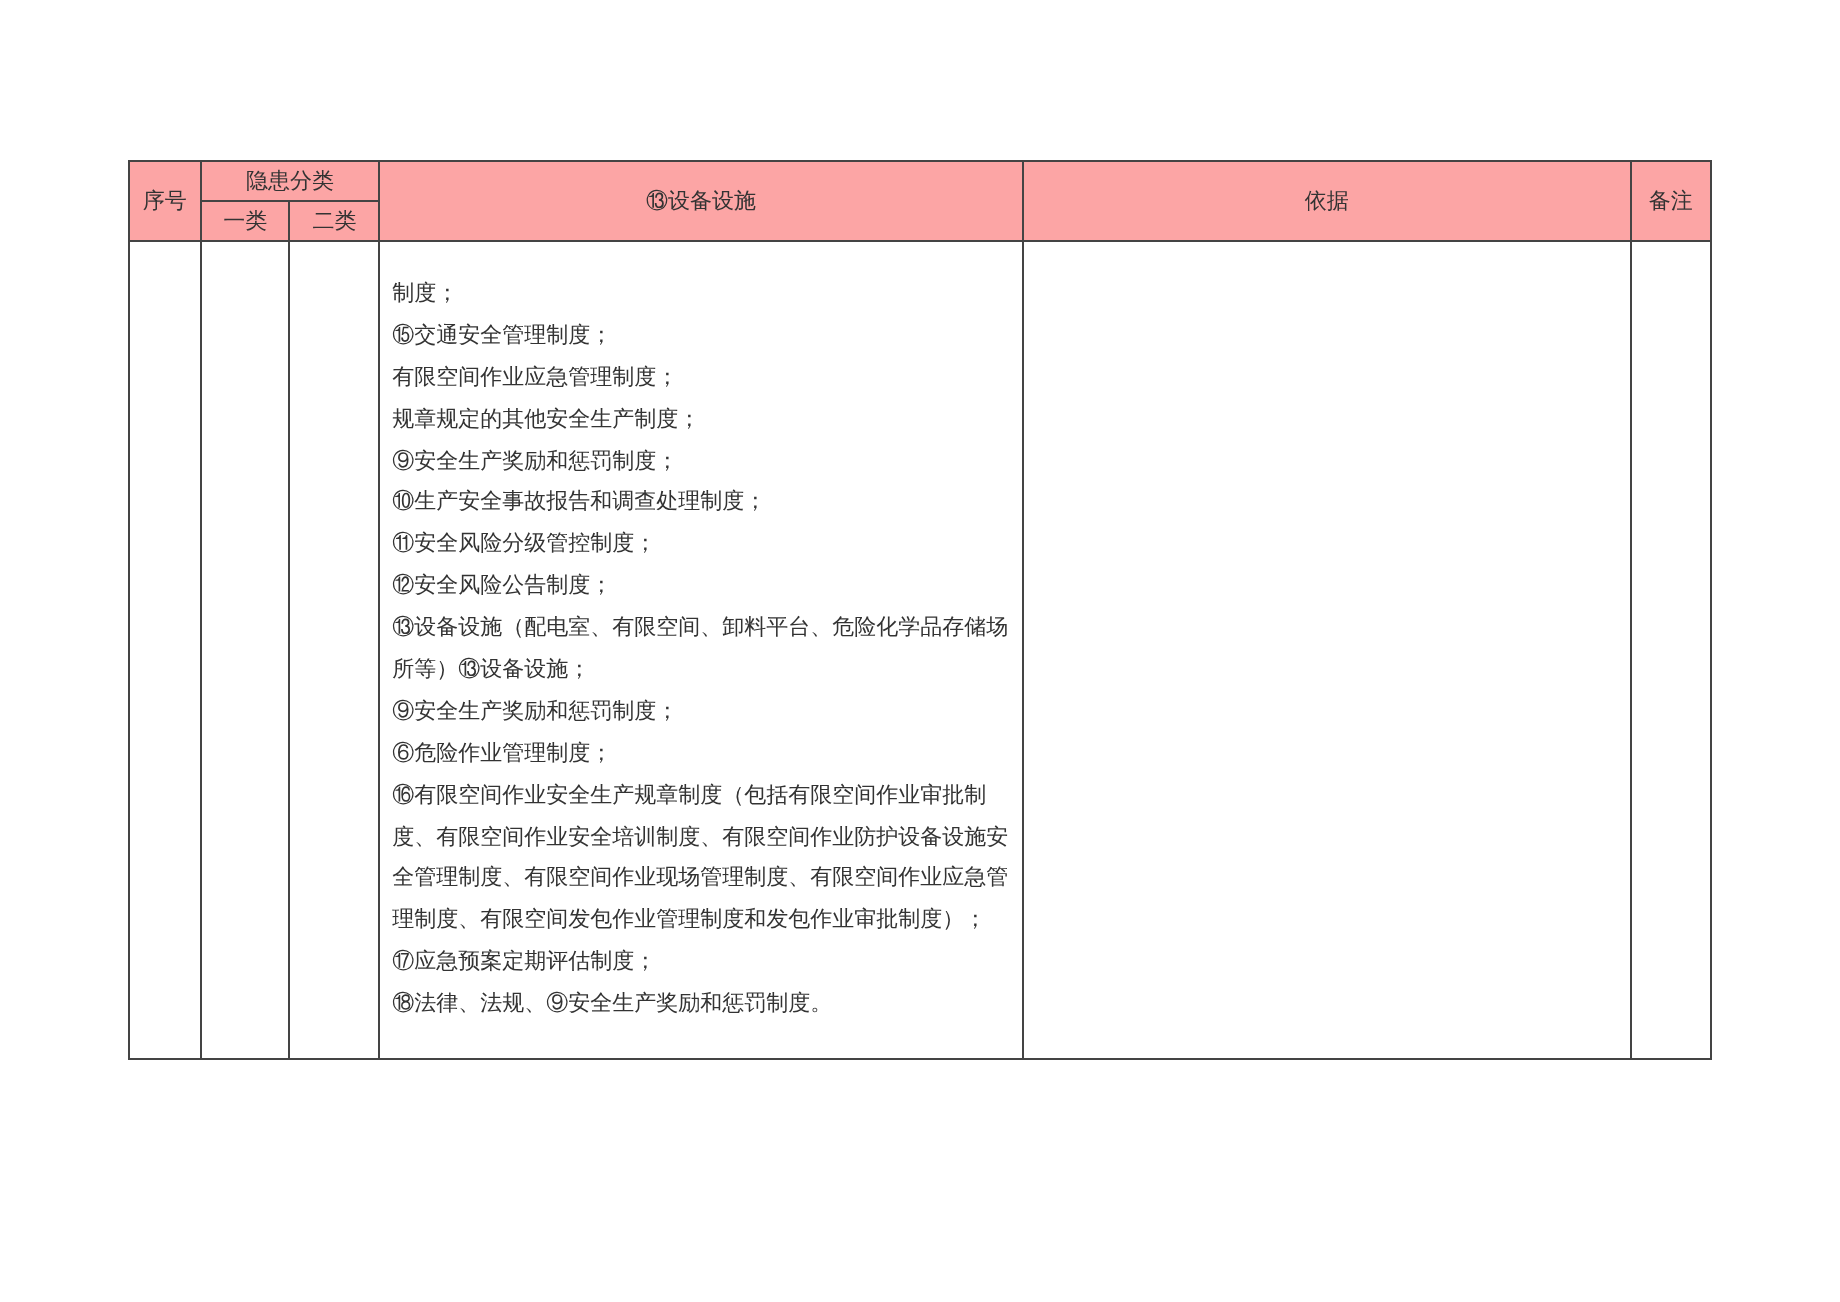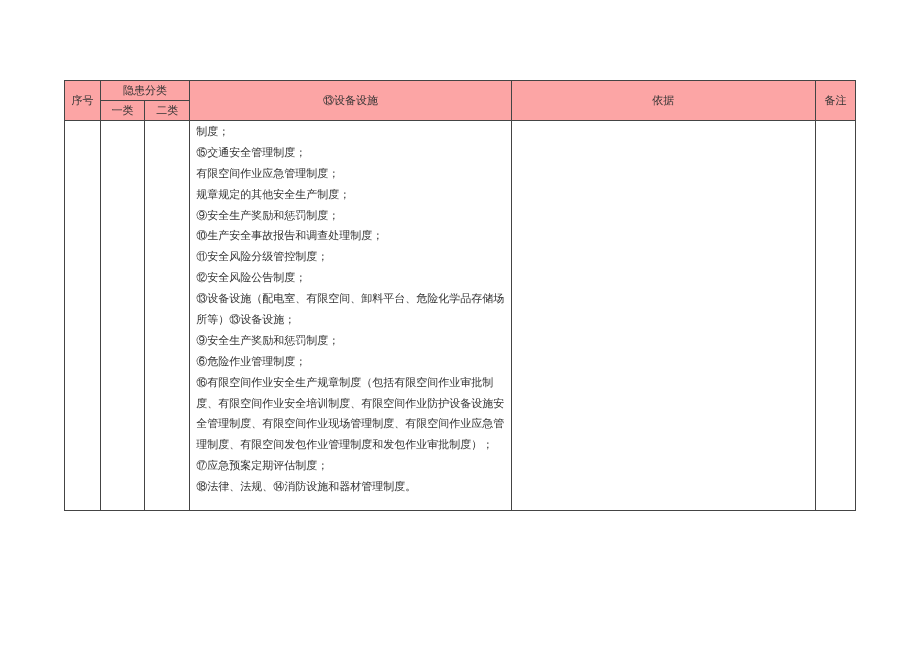--- a/index.html
+++ b/index.html
@@ -32,21 +32,21 @@
     }
     .col-seq { width: 32px; }
     .col-cat1 { width: 40px; }
     .col-cat2 { width: 40px; }
     .col-content { width: 288px; }
     .col-basis { width: 272px; }
     .col-remark { width: 36px; }
     td.content-cell {
       text-align: left;
       vertical-align: top;
-      padding: 0 6px;
+      padding: 16px 6px;
       line-height: 1.9;
       font-size: 11px;
     }
     td.tall {
       height: 390px;
     }
   </style>
 </head>
 <body>
 
@@ -84,19 +84,19 @@
           <div>规章规定的其他安全生产制度；</div>
           <div>⑨安全生产奖励和惩罚制度；</div>
           <div>⑩生产安全事故报告和调查处理制度；</div>
           <div>⑪安全风险分级管控制度；</div>
           <div>⑫安全风险公告制度；</div>
           <div>⑬设备设施（配电室、有限空间、卸料平台、危险化学品存储场所等）⑬设备设施；</div>
           <div>⑨安全生产奖励和惩罚制度；</div>
           <div>⑥危险作业管理制度；</div>
           <div>⑯有限空间作业安全生产规章制度（包括有限空间作业审批制度、有限空间作业安全培训制度、有限空间作业防护设备设施安全管理制度、有限空间作业现场管理制度、有限空间作业应急管理制度、有限空间发包作业管理制度和发包作业审批制度）；</div>
           <div>⑰应急预案定期评估制度；</div>
-          <div>⑱法律、法规、⑭消防设施和器材管理制度。</div>
+          <div>⑱法律、法规、⑨安全生产奖励和惩罚制度。</div>
         </td>
       <td class="tall"></td>
       <td class="tall"></td>
     </tr>
   </tbody>
 </table>
 
 </body></html>

